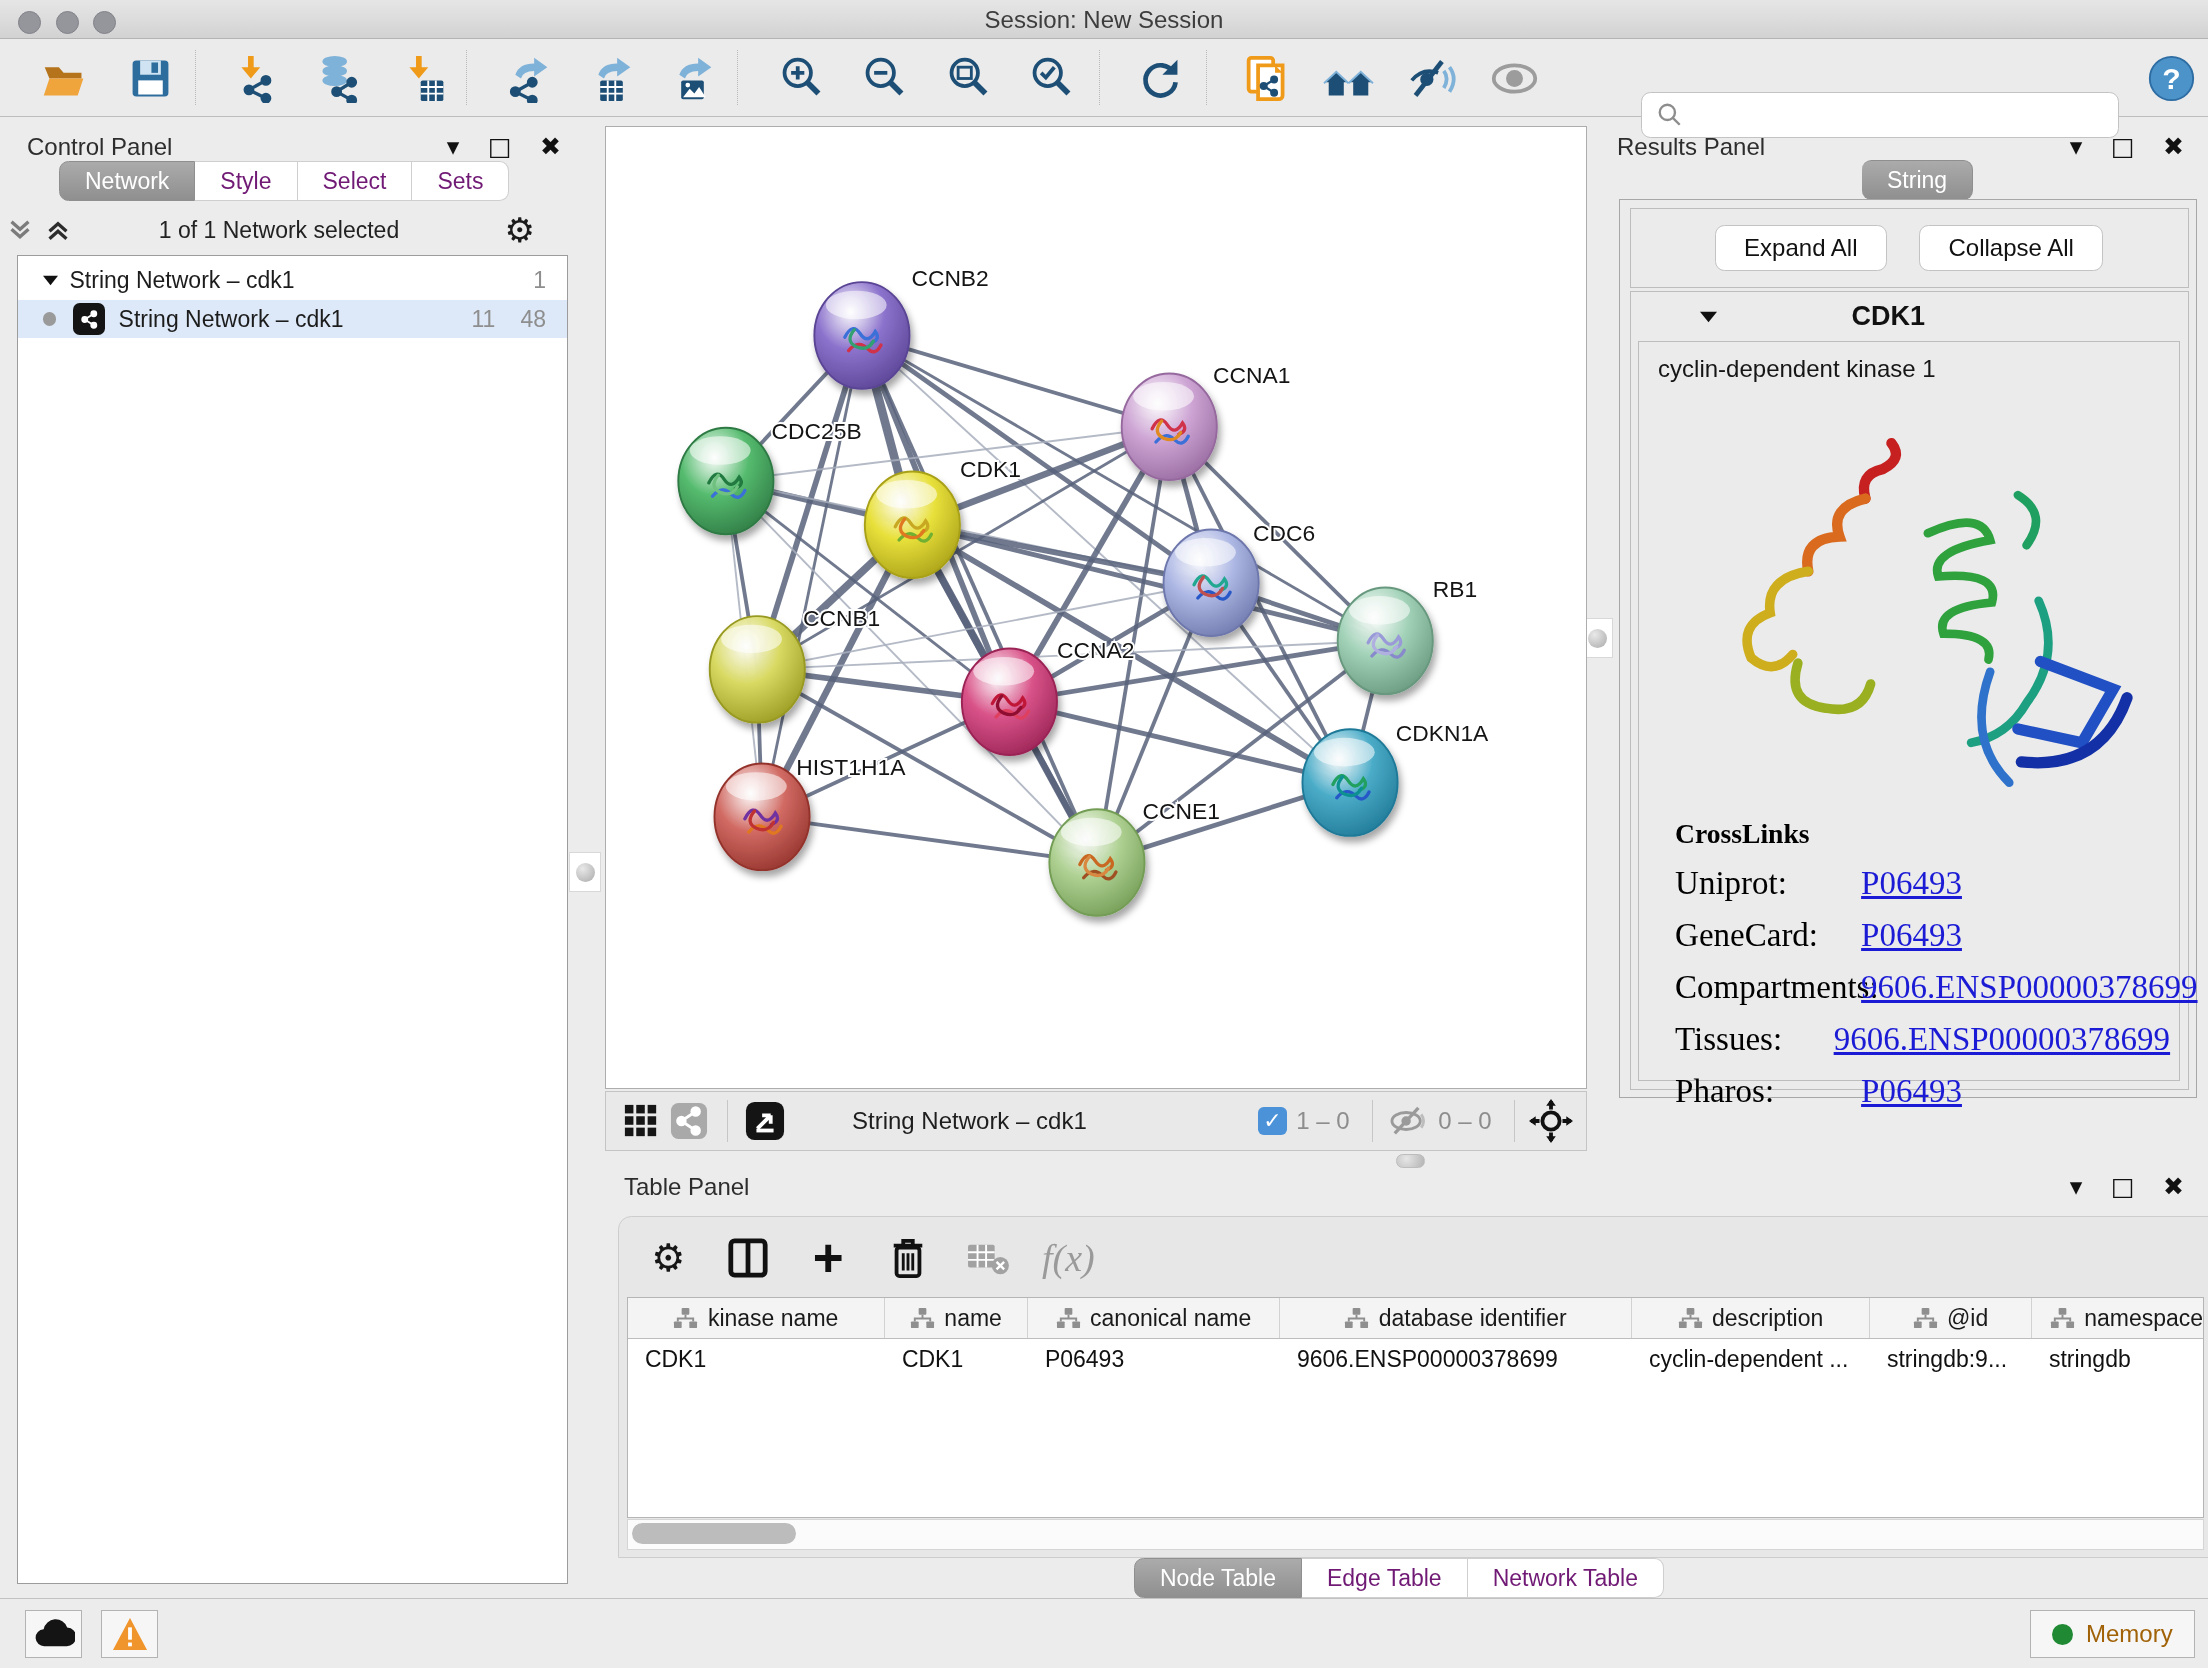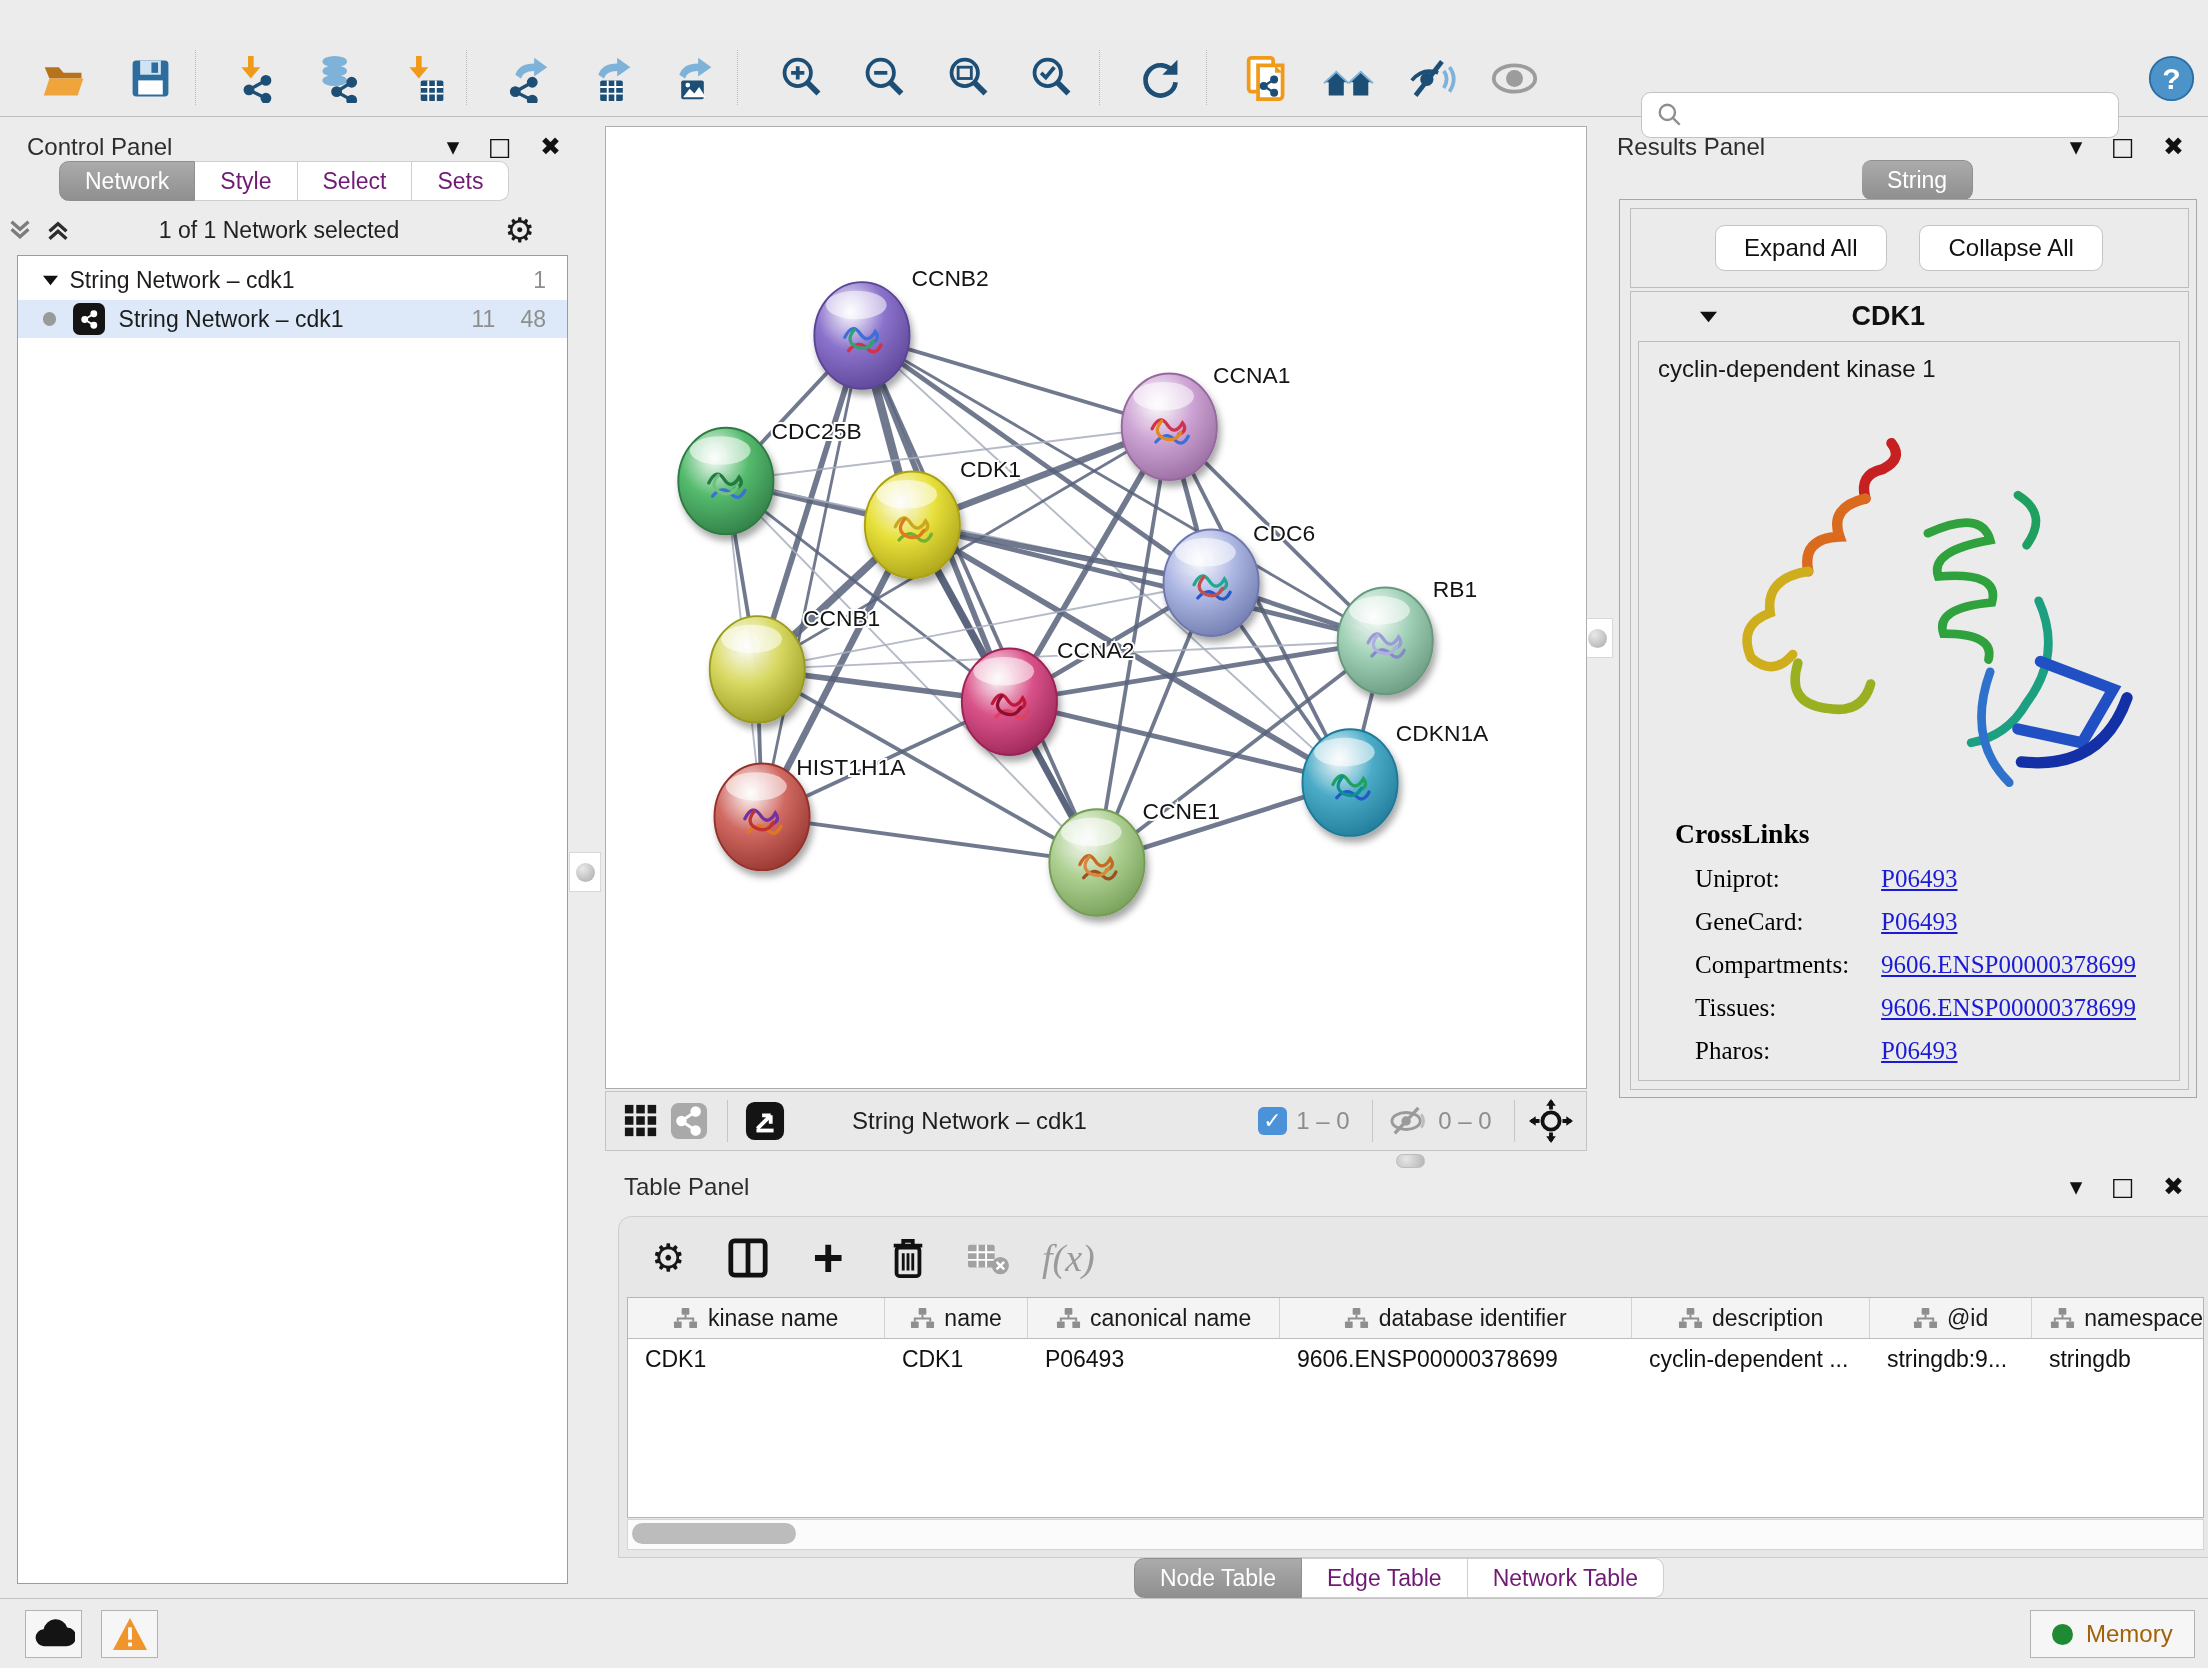--- a/index.html
+++ b/index.html
@@ -87,21 +87,21 @@
     padding:0 28.5px;font-size:24px;color:#111;display:flex;align-items:center;cursor:pointer;}
   #rp-main{position:absolute;left:9.5px;top:91px;width:557px;height:797px;border:1px solid #bdbdbd;background:#ebebeb;}
   #rp-gene-row{position:absolute;left:0;top:0;width:100%;height:48px;display:flex;align-items:center;}
   #rp-gene{font-size:27px;font-weight:bold;color:#111;margin-left:133px;}
   #rp-content{position:absolute;left:7.6px;top:49px;width:540px;height:738px;border:1px solid #bdbdbd;background:#ebebeb;}
   #rp-desc{position:absolute;left:19px;top:13.3px;font-size:24px;color:#161616;}
   #protein-svg{position:absolute;left:28.5px;top:61px;}
   #crosslinks{position:absolute;left:36px;top:476px;width:495px;
     font-family:"Liberation Serif",serif;}
   #crosslinks-title{font-size:27.6px;font-weight:bold;color:#000;}
-  .cl-row{display:flex;margin-top:15px;font-size:25px;margin-left:20px;}
+  .cl-row{display:flex;margin-top:15px;font-size:33px;}
   .cl-label{width:186px;color:#000;}
   .cl-link{color:#1b1bd6;text-decoration:underline;cursor:pointer;}
 
   
   #table-panel{position:absolute;left:605px;top:1168px;width:1604px;height:430px;}
   #tp-title{position:absolute;left:19px;top:4.8px;}
   #tp-ctls{position:absolute;right:25px;top:5.7px;display:flex;gap:28.5px;}
   #tp-box{position:absolute;left:13.3px;top:48px;width:1590px;height:340px;
     background:#e7e7e7;border:1px solid #cdcdcd;border-radius:13.3px 0 0 0;}
   #tp-toolbar{position:absolute;left:25px;top:11.4px;height:59px;display:flex;align-items:center;gap:32px;}
@@ -130,20 +130,26 @@
   #memory-btn{position:absolute;right:13.3px;top:11.4px;height:46px;background:#f6f6f6;
     border:1px solid #b3b3b3;display:flex;align-items:center;gap:13.3px;padding:0 21px;
     font-size:24px;color:#a16207;cursor:pointer;}
   #memory-dot{width:21px;height:21px;border-radius:50%;background:#1f8a33;}
 </style>
 </head>
 <body>
 
 <div id="window">
 
+  <div id="titlebar">
+    <div class="traffic" style="left:18px"></div>
+    <div class="traffic" style="left:56px"></div>
+    <div class="traffic" style="left:93px"></div>
+    <div id="title-text">Session: New Session</div>
+  </div>
 
   <div id="toolbar">
     <div class="tbtn" style="left:38px">
       <svg width="49" height="49" viewBox="0 0 52 52">
           <path d="M5 14h15l5 6h19v6H10z" fill="#b5741c"></path>
           <path d="M10 26h36l-6 18H4z" fill="#f0a43c"></path>
         </svg>
     </div>
     <div class="tbtn" style="left:124px">
       <svg width="49" height="49" viewBox="0 0 52 52">

